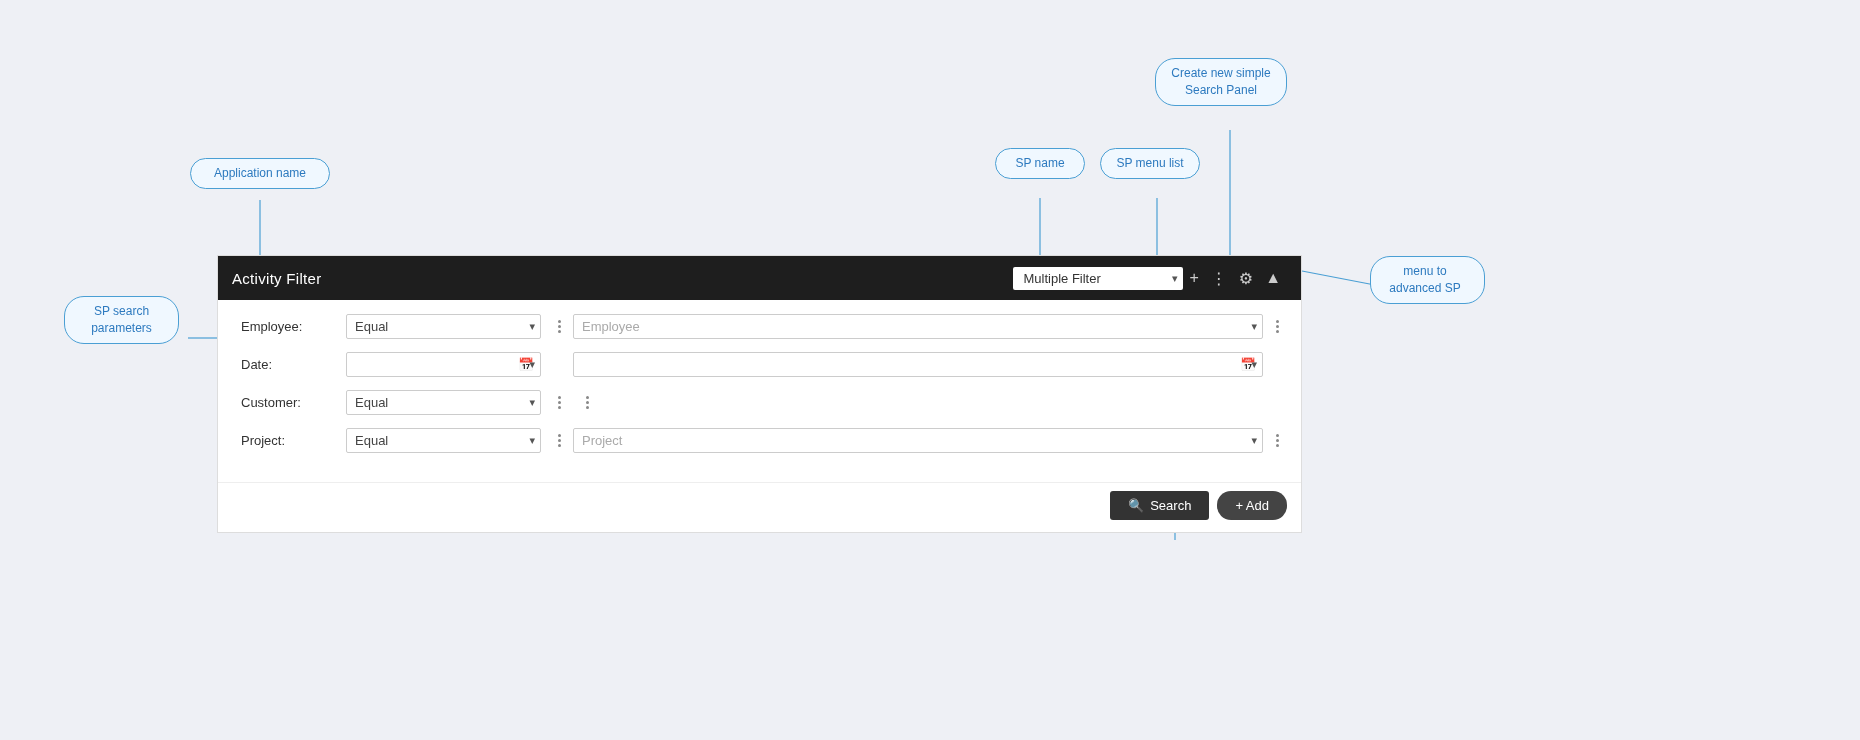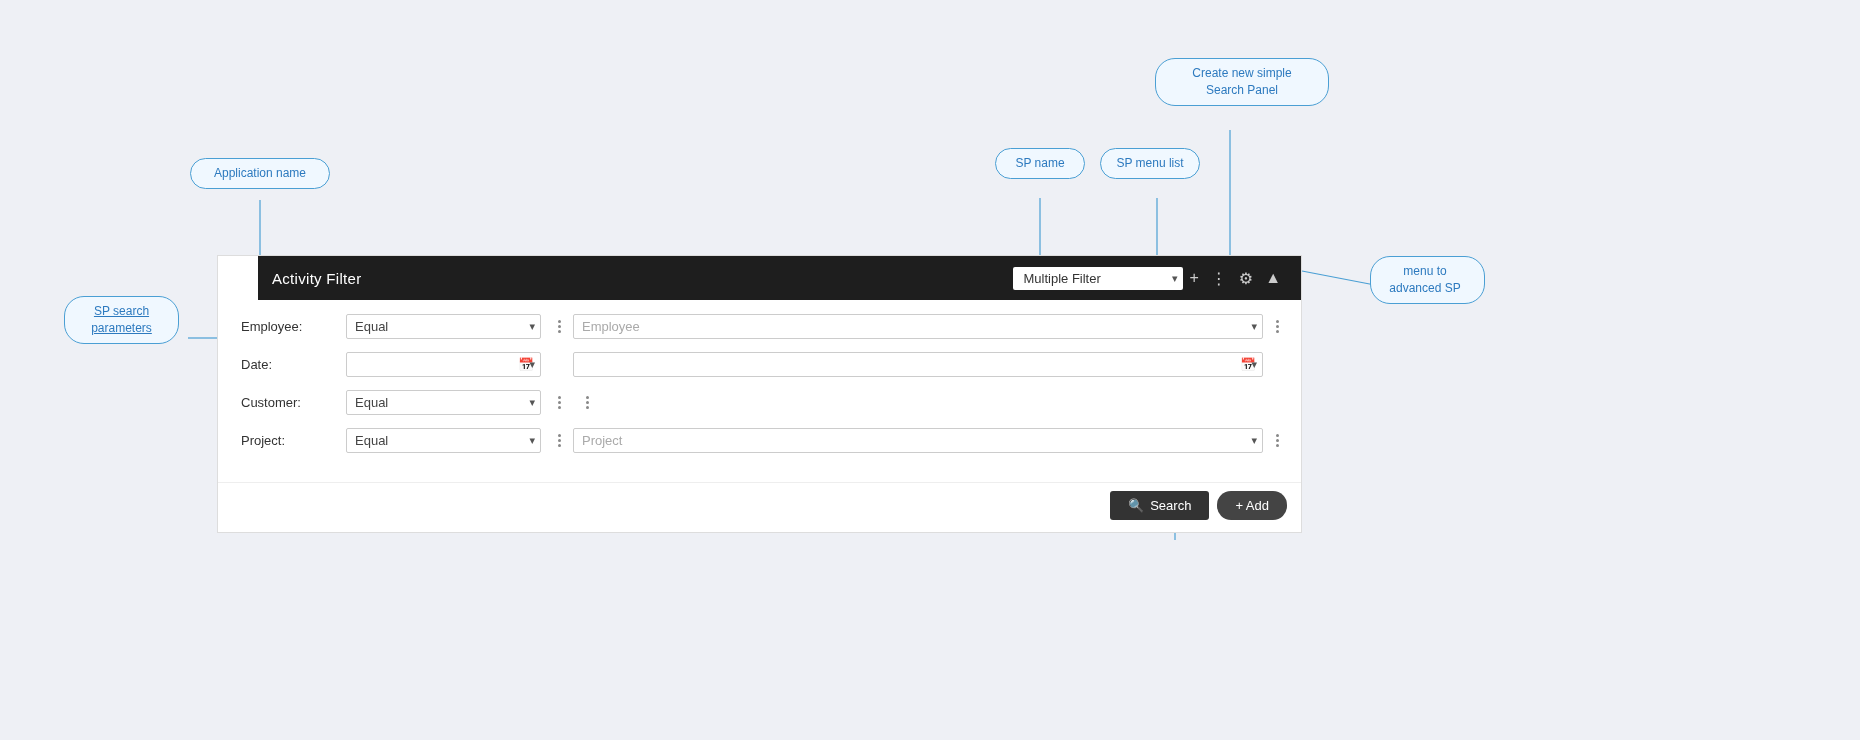--- a/index.html
+++ b/index.html
@@ -38,21 +38,20 @@
     }
 
     .panel-header {
       background: #1e1e1e;
       color: #fff;
       display: flex;
       align-items: center;
       justify-content: space-between;
       padding: 0 14px;
       height: 44px;
-      margin-left: 40px;
     }
 
     .panel-title {
       font-size: 15px;
       font-weight: 500;
       color: #fff;
       letter-spacing: 0.3px;
     }
 
     .panel-header-right {
@@ -289,24 +288,24 @@
 
   <line x1="1175" y1="430" x2="1175" y2="510"></line>
 </svg>
 
 <div class="bubble" style="left:190px; top:158px; width:140px;">Application name</div>
 
 <div class="bubble" style="left:995px; top:148px; width:90px;">SP name</div>
 
 <div class="bubble" style="left:1100px; top:148px; width:100px;">SP menu list</div>
 
-<div class="bubble" style="left:1155px; top:58px; width:174px; white-space: pre-line; text-align:center;">Create new simple
+<div class="bubble" style="left:1155px; top:58px; width:132px; white-space: pre-line; text-align:center;">Create new simple
 Search Panel</div>
 
-<div class="bubble" style="left:64px; top:296px; width:115px; white-space: pre-line; text-align:center;text-decoration:underline;">SP search
+<div class="bubble" style="left:64px; top:296px; width:115px; white-space: pre-line; text-align:center;">SP search
 parameters</div>
 
 <div class="bubble" style="left:1370px; top:256px; width:115px; white-space: pre-line; text-align:center;padding-left:9px;">menu to
 advanced SP</div>
 
 <div class="bubble" style="left:1105px; top:500px; width:110px;">Search button</div>
 
 <div class="panel">
   <div class="panel-header">
     <span class="panel-title">Activity Filter</span>

